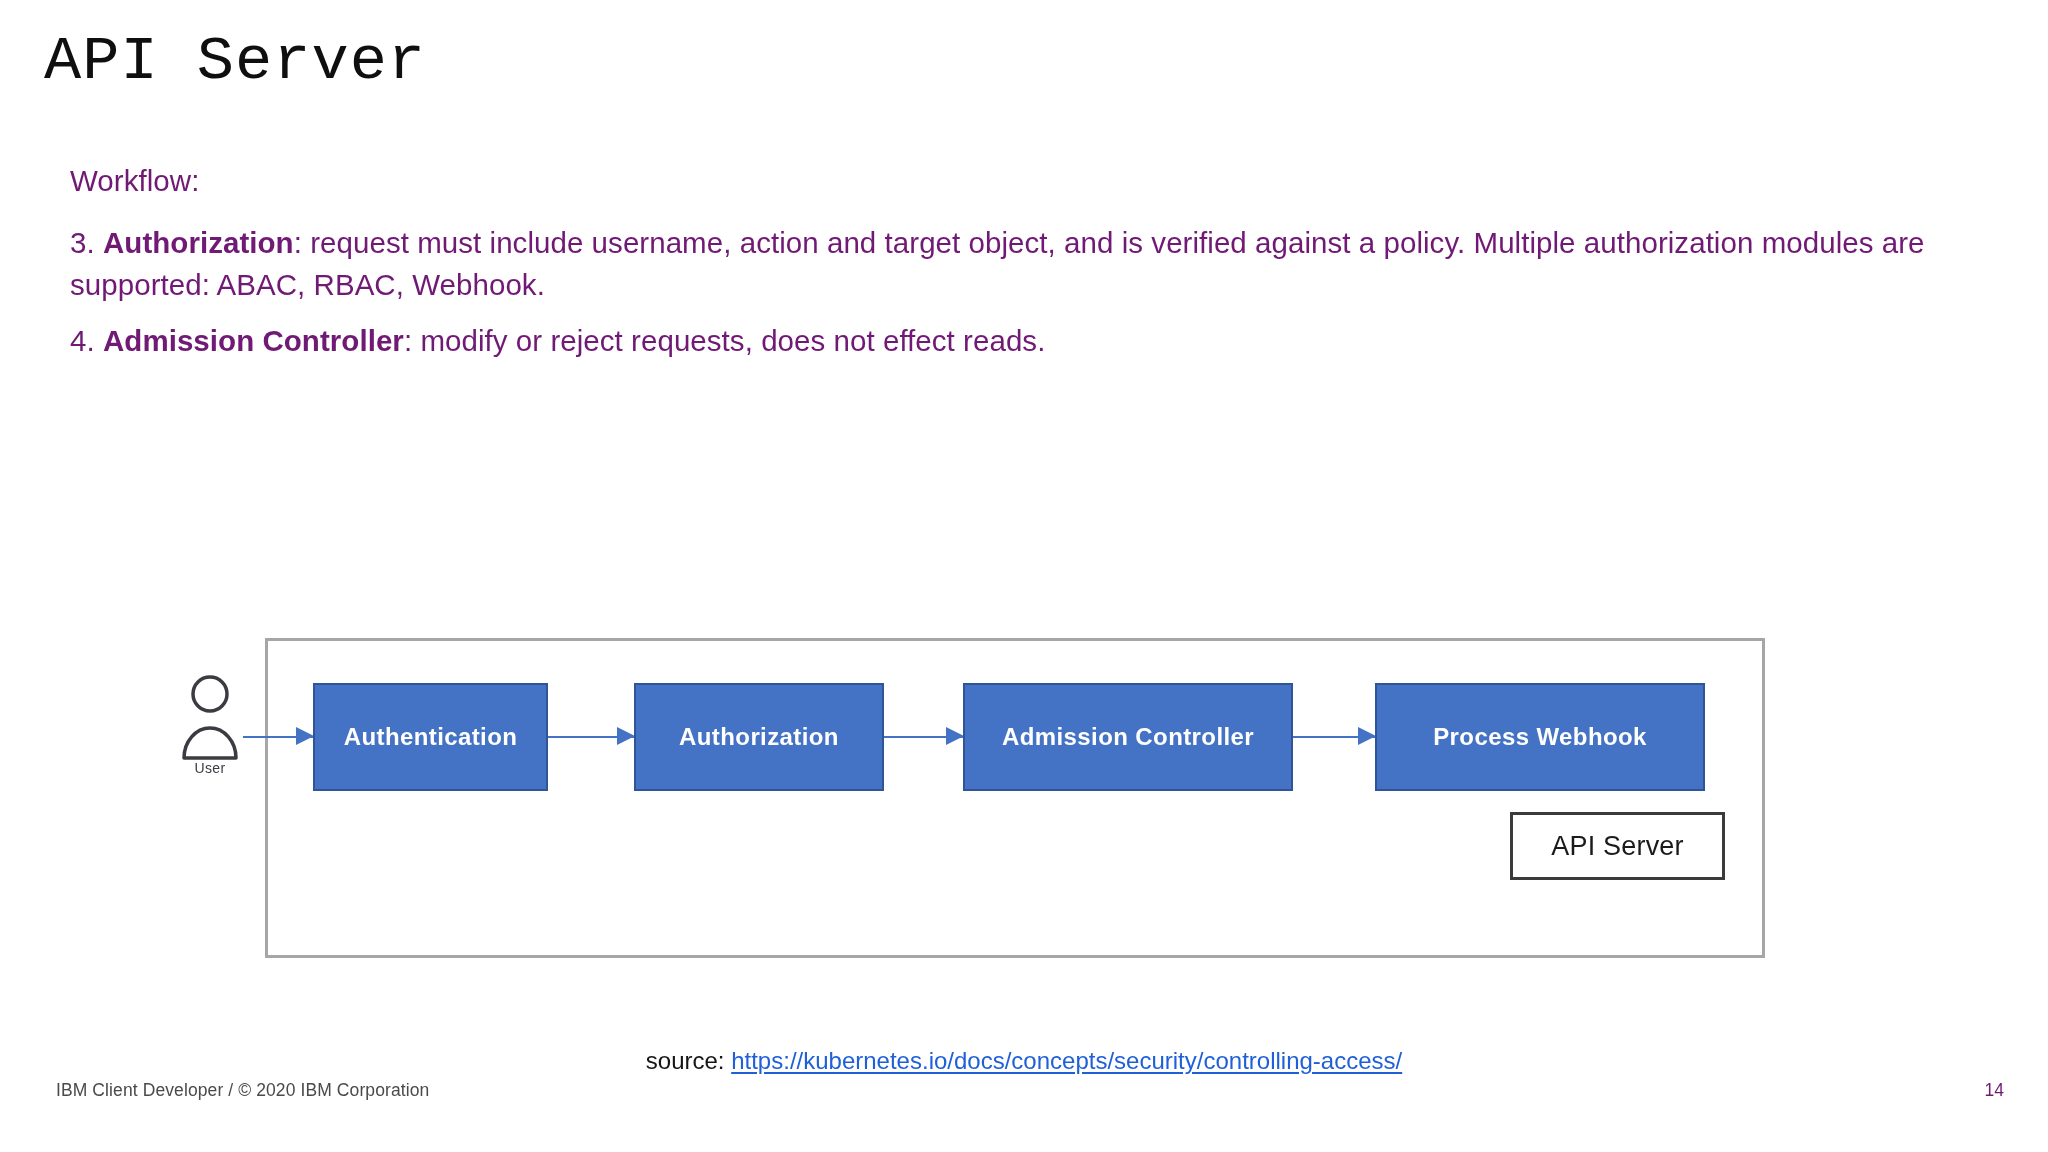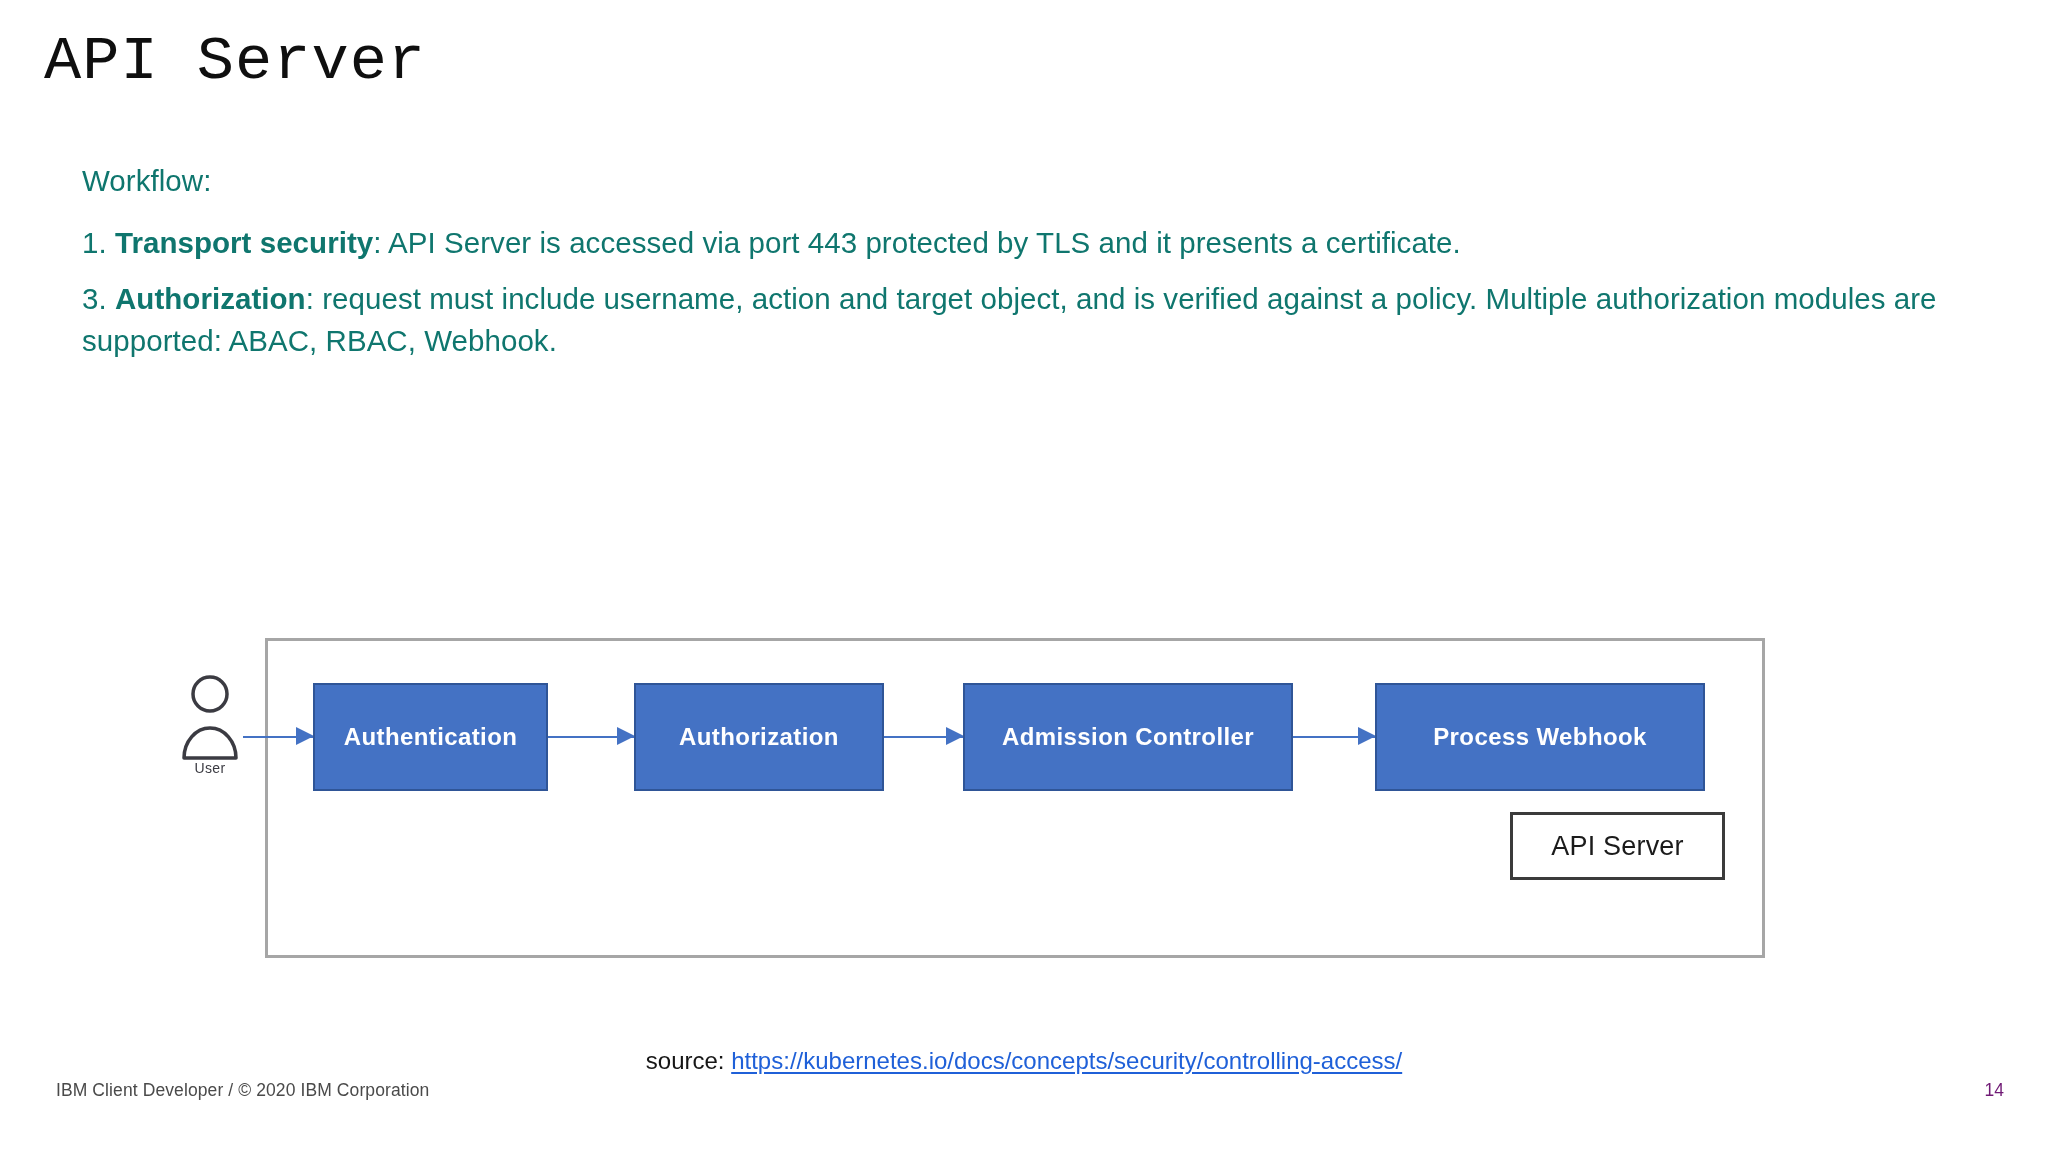--- a/index.html
+++ b/index.html
@@ -32,22 +32,22 @@
   
   .body-block {
     position: absolute;
     left: 70px;
     top: 160px;
     width: 1930px;
   }
   .para {
     font-size: 29.5px;
     line-height: 1.42;
-    color: #0f766e;
-    margin: 0 0 14px 12px;
+    color: #701a75;
+    margin: 0 0 14px 0;
     letter-spacing: 0.05px;
   }
   .para b { font-weight: 700; }
   .lead { margin-bottom: 20px; }
 
   
   .diagram {
     position: absolute;
     left: 0;
     top: 600px;
@@ -185,25 +185,25 @@
 </style>
 </head>
 <body>
 
 <div class="slide-title">API Server</div>
 
 <div class="body-block">
 
   <p class="para lead">Workflow:</p>
 
-  <p class="para"><span>1.</span> <b>Transport security</b><span>: API Server is accessed via port 443 protected by TLS and it presents a certificate.</span></p>
 
 
   <p class="para"><span>3.</span> <b>Authorization</b><span>: request must include username, action and target object, and is verified against a policy. Multiple authorization modules are supported: ABAC, RBAC, Webhook.</span></p>
 
+  <p class="para"><span>4.</span> <b>Admission Controller</b><span>: modify or reject requests, does not effect reads.</span></p>
 
 </div>
 
 <div class="diagram">
 
   <div class="diagram-frame"></div>
 
   <div class="user-figure">
     <svg viewBox="0 0 60 90" width="60" height="90" aria-hidden="true">
       <circle cx="30" cy="22" r="17" fill="none" stroke="#3b3b42" stroke-width="3.5"></circle>

